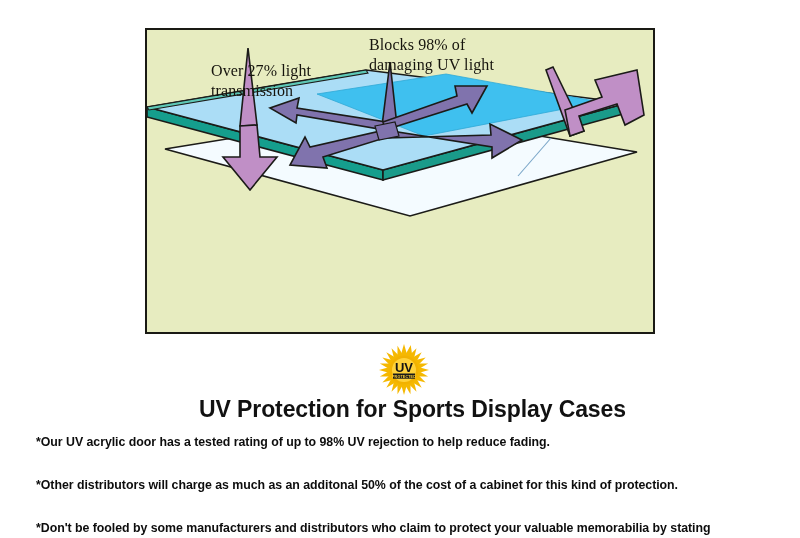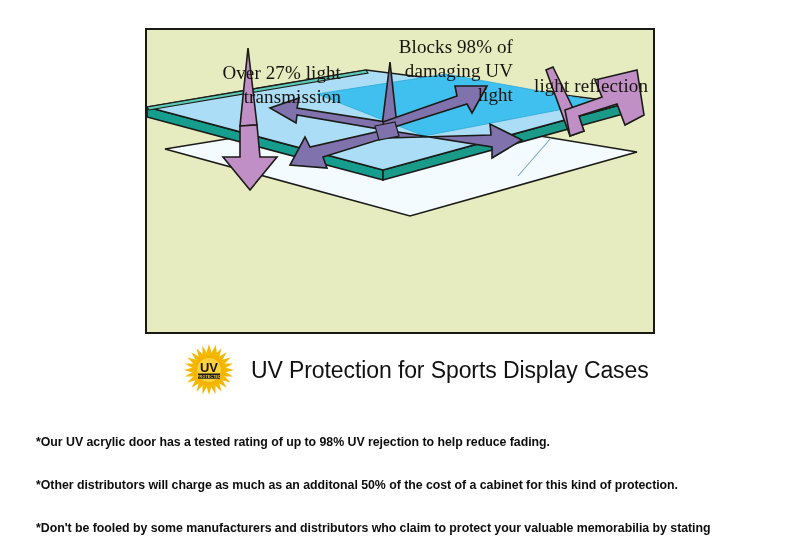--- a/index.html
+++ b/index.html
@@ -38,24 +38,24 @@
     position: absolute;
     left: 0;
     top: 0;
     width: 506px;
     height: 302px;
     display: block;
   }
   .diagram-label {
     position: absolute;
     font-family: "Liberation Serif", "DejaVu Serif", serif;
-    font-size: 19px;
+    font-size: 16px;
     color: #16140d;
     line-height: 1.25;
-    text-align: right;
+    text-align: left;
     white-space: pre-line;
     letter-spacing: 0.1px;
   }
   #label-transmission {
     left: 64px;
     top: 31px;
     width: 130px;
   }
   #label-blocks {
     left: 222px;
@@ -69,36 +69,37 @@
   }
 
   
   #title-row {
     position: absolute;
     left: 183px;
     top: 344px;
     display: flex;
     align-items: center;
     height: 52px;
+    flex-direction: column;
   }
   #uv-logo {
     width: 52px;
     height: 52px;
     position: relative;
     flex: 0 0 auto;
   }
   #uv-logo svg {
     display: block;
     width: 52px;
     height: 52px;
   }
   #title-text {
     margin-left: 16px;
     font-family: "Liberation Sans", sans-serif;
-    font-weight: normal;
+    font-weight: bold;
     font-size: 23px;
     color: #111111;
     letter-spacing: -0.1px;
     white-space: nowrap;
   }
 
   
   #body-copy {
     position: absolute;
     left: 36px;
@@ -177,21 +178,20 @@
       </g>
 
     </svg>
 
     <div class="diagram-label" id="label-transmission">Over 27% light
 transmission</div>
 
     <div class="diagram-label" id="label-blocks">Blocks 98% of
 damaging UV light</div>
 
-    <div class="diagram-label" id="label-reflection">light reflection</div>
   </div>
 
   <div id="title-row">
 
     <div id="uv-logo">
       <svg viewBox="0 0 52 52">
 
         <g fill="#f5b800">
           <g>
             <polygon points="26,0 29.5,12 22.5,12"></polygon>

